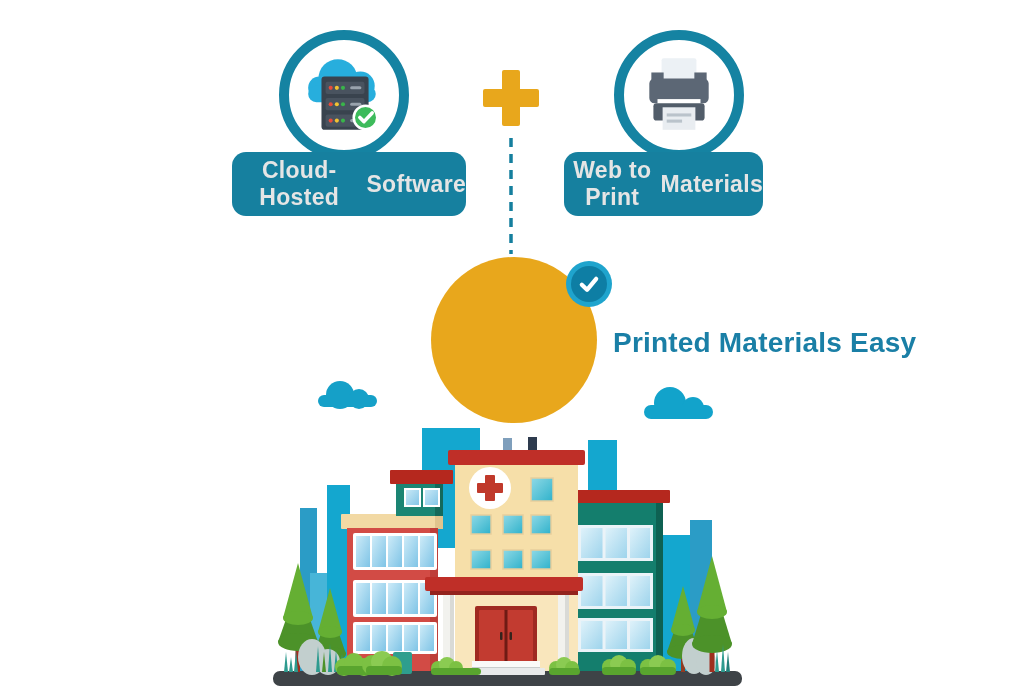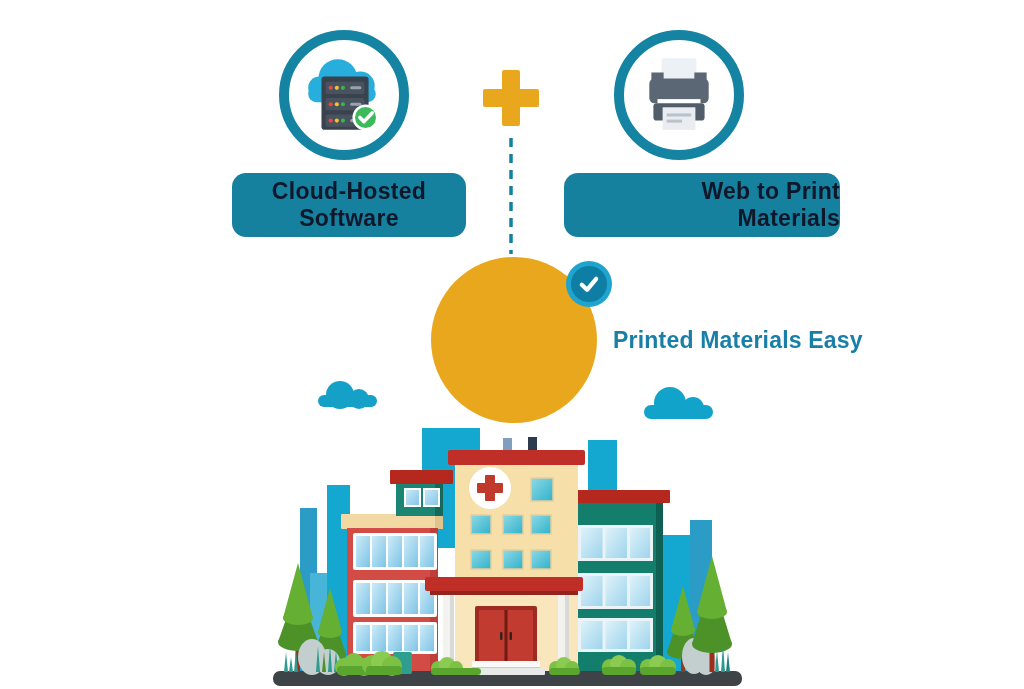--- a/index.html
+++ b/index.html
@@ -8,34 +8,33 @@
     font-family:"Liberation Sans", sans-serif;
   }
   .abs{position:absolute;}
   .node-circle{
     width:130px;height:130px;border-radius:50%;
     background:#ffffff;border:10px solid #1583A2;box-sizing:border-box;
     display:flex;align-items:center;justify-content:center;z-index:2;
   }
   .banner{
     height:64px;border-radius:14px;background:#16809F;z-index:3;
-    display:flex;flex-direction:column;align-items:center;justify-content:center;
-    color:#0f172a;font-weight:700;font-size:23px;line-height:27px;letter-spacing:.3px;
+    display:flex;flex-direction:row;align-items:center;justify-content:center;
+    color:#e5e5e5;font-weight:700;font-size:23px;line-height:27px;letter-spacing:.3px;
     text-align:center;
-    margin-top:21px;
   }
   .plus-bar{background:#E8A71C;border-radius:2px;z-index:1;}
   .gold-circle{width:166px;height:166px;border-radius:50%;background:#E8A71C;z-index:2;}
   .inner-teal{width:104px;height:104px;border-radius:50%;background:#0F7D9B;
     display:flex;align-items:center;justify-content:center;}
   .badge{width:46px;height:46px;border-radius:50%;background:#1FA4CD;z-index:4;
     display:flex;align-items:center;justify-content:center;}
   .badge-inner{width:36px;height:36px;border-radius:50%;background:#0E7EA4;
     display:flex;align-items:center;justify-content:center;}
-  .caption{color:#1A7FA6;font-weight:700;font-size:23px;letter-spacing:.2px;z-index:2;}
+  .caption{color:#1A7FA6;font-weight:700;font-size:28px;letter-spacing:.2px;z-index:2;}
 </style>
 </head>
 <body>
 
 <div id="stage">
 
   <div class="abs node-circle" style="left:279px;top:30px;">
     <svg width="86" height="86" viewBox="0 0 84 84">
       <g>
         <circle cx="36" cy="26" r="19" fill="#27AEDD"></circle>
@@ -93,21 +92,21 @@
       <rect x="57" y="20" width="12" height="10" fill="#5C6775"></rect>
       <rect x="13" y="26" width="58" height="24" rx="5" fill="#5C6775"></rect>
       <rect x="21" y="46" width="42" height="5" fill="#ffffff"></rect>
       <rect x="17" y="50" width="50" height="17" rx="3" fill="#525D6A"></rect>
       <rect x="26" y="54" width="32" height="22" fill="#E9EDF1"></rect>
       <rect x="30" y="60" width="24" height="3" fill="#BAC3CB"></rect>
       <rect x="30" y="66" width="15" height="3" fill="#BAC3CB"></rect>
     </svg>
   </div>
 
-  <div class="abs banner" style="left:564px;top:152px;width:276px;align-items:flex-end;">
+  <div class="abs banner" style="left:564px;top:152px;width:199px;">
     <span>Web to Print</span>
     <span>Materials</span>
   </div>
 
   <svg class="abs" style="left:507px;top:136px;" width="8" height="120">
     <line x1="4" y1="2" x2="4" y2="118" stroke="#157F9E" stroke-width="3.5" stroke-dasharray="9 7"></line>
   </svg>
 
   <div class="abs gold-circle" style="left:431px;top:257px;"></div>
   <div class="abs inner-teal" style="left:460px;top:287px;">

